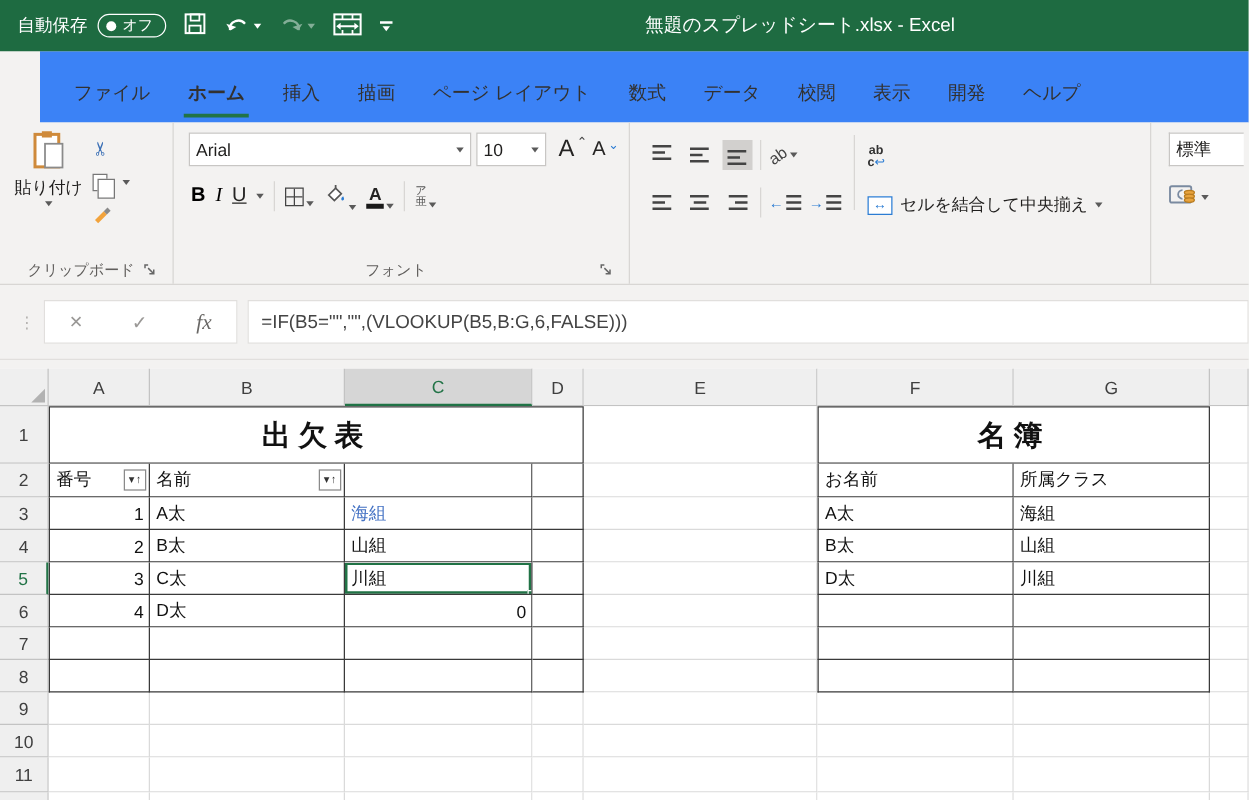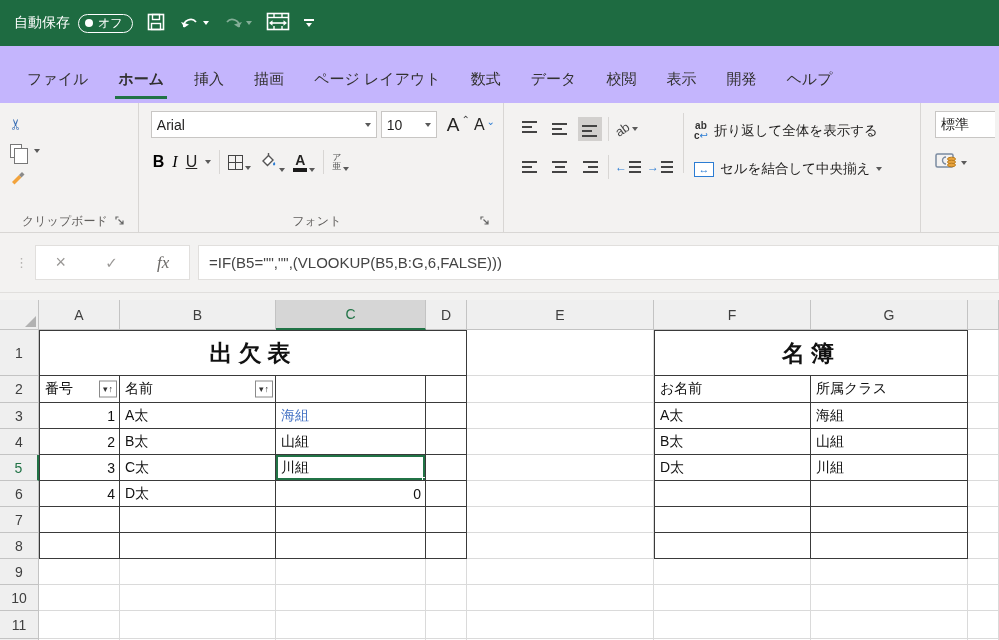--- a/index.html
+++ b/index.html
@@ -1,42 +1,42 @@
 <!DOCTYPE html>
 <html style="--titlebar: #1e6b41; --searchbg: #3e7c59; --accent: #217346; --cellblue: #4472c4;"><head>
 <meta charset="utf-8">
 <style>
   * { box-sizing: border-box; margin: 0; padding: 0; }
   html,body { width:999px; height:640px; overflow:hidden;
     font-family:"Liberation Sans","DejaVu Sans",sans-serif; background:#f3f2f1; }
   button { background:none; border:none; font:inherit; cursor:pointer; color:inherit; }
 
   
-  .titlebar { position:relative; height:46px; background:var(--titlebar,#1e6b41);
+  .titlebar { position:relative; height:41px; background:var(--titlebar,#1e6b41);
     display:flex; align-items:center; color:#fff; font-size:14px; }
   .qat { display:flex; align-items:center; gap:14px; padding-left:14px; }
   .autosave { display:flex; align-items:center; gap:8px; }
   .pill { display:flex; align-items:center; gap:5px; border:1px solid #fff; border-radius:10px;
     height:19px; padding:0 9px 0 6px; font-size:12px; }
   .pill .dot { width:8px; height:8px; border-radius:50%; background:#fff; }
   .qbtn { display:flex; align-items:center; gap:3px; }
   .qbtn.dim { opacity:.45; }
   .carw { width:0;height:0;border-left:3.5px solid transparent;border-right:3.5px solid transparent;
     border-top:4px solid #fff; display:inline-block; }
   .qat-cust { display:flex; flex-direction:column; align-items:center; gap:2px; }
   .qat-cust i { width:10px; height:2px; background:#fff; display:block; }
   .title-text { position:absolute; left:640px; transform:translateX(-50%); white-space:nowrap;
     font-size:15px; }
   .searchbox { position:absolute; right:0; top:5px; width:124px; height:28px;
     background:var(--searchbg,#3e7c59); display:flex; align-items:center; gap:10px;
     padding-left:24px; color:#14331f; font-size:14px; border-radius:2px 0 0 2px; }
 
   
   .tabs { height:57px; display:flex; align-items:flex-end; padding:0 2px 6px 12px; gap:0;
-    background:#c4b5fd; }
+    background:#3b82f6;margin-left:32px; }
   .tab { position:relative; padding:6px 15px 8px; font-size:15px; color:#323130; }
   .tab.active { font-weight:700; }
   .tab.active::after { content:""; position:absolute; left:12px; right:12px; bottom:-2px;
     height:3px; background:var(--accent,#217346); }
 
   
   .ribbon { height:130px; display:flex; background:#f3f2f1; border-bottom:1px solid #d8d6d4; }
   .grp { position:relative; border-right:1px solid #d8d6d4; padding:6px 4px 20px; }
   .grp-label { position:absolute; left:0; right:8px; bottom:2px; text-align:center; font-size:12px;
     color:#605e5c; }
@@ -197,40 +197,52 @@
             <path d="M6.5 8.2 L3 11 L6.5 13.8Z" fill="#fff"></path>
             <path d="M17.5 8.2 L21 11 L17.5 13.8Z" fill="#fff"></path>
           </svg>
       </span>
     </button>
     <button class="qat-cust">
       <i></i>
       <span class="carw"></span>
     </button>
   </div>
+  <div class="title-text">無題のスプレッドシート.xlsx  -  Excel</div>
 </div>
 
 <div class="tabs" id="tabs">
     <button class="tab">ファイル</button>
     <button class="tab active">ホーム</button>
     <button class="tab">挿入</button>
     <button class="tab">描画</button>
     <button class="tab">ページ レイアウト</button>
     <button class="tab">数式</button>
     <button class="tab">データ</button>
     <button class="tab">校閲</button>
     <button class="tab">表示</button>
     <button class="tab">開発</button>
     <button class="tab">ヘルプ</button>
   </div>
 
 <div class="ribbon">
 
   <div class="grp clip">
     <div class="clip-body">
+      <button class="paste-btn">
+        <span>
+          <svg width="28" height="32" viewBox="0 0 28 32">
+              <rect x="3" y="3.5" width="19" height="26" fill="#fff" stroke="#cf8a3b" stroke-width="2.4"></rect>
+              <rect x="8.5" y="1" width="8" height="5" fill="#cf8a3b"></rect>
+              <rect x="11" y="11" width="14" height="19" fill="#fff" stroke="#8a8a8a" stroke-width="1.4"></rect>
+            </svg>
+        </span>
+        <span>貼り付け</span>
+        <span class="carw2"></span>
+      </button>
       <div class="clip-tools">
         <button>
           <span class="icon-gray" style="display:inline-block;transform:rotate(-90deg);font-size:15px;color:#3a6fb5;">✂</span>
         </button>
         <button>
           <span class="copyicon"></span>
           <span class="carw2" style="margin-left:8px;"></span>
         </button>
         <button>
           <span>
@@ -381,21 +393,20 @@
           </button>
         </div>
       </div>
       <span class="vsep" style="height:60px"></span>
       <div class="al-col" style="gap:10px">
         <button class="bigbtn">
           <span class="wrapicon">
             <span>ab</span>
             <span><span>c</span><span class="ret">↩</span></span>
           </span>
-          <span>折り返して全体を表示する</span>
         </button>
         <button class="bigbtn">
           <span class="mergeicon">
               <span>↔</span>
             </span>
           <span>セルを結合して中央揃え</span>
           <span class="carw2"></span>
         </button>
       </div>
     </div>

